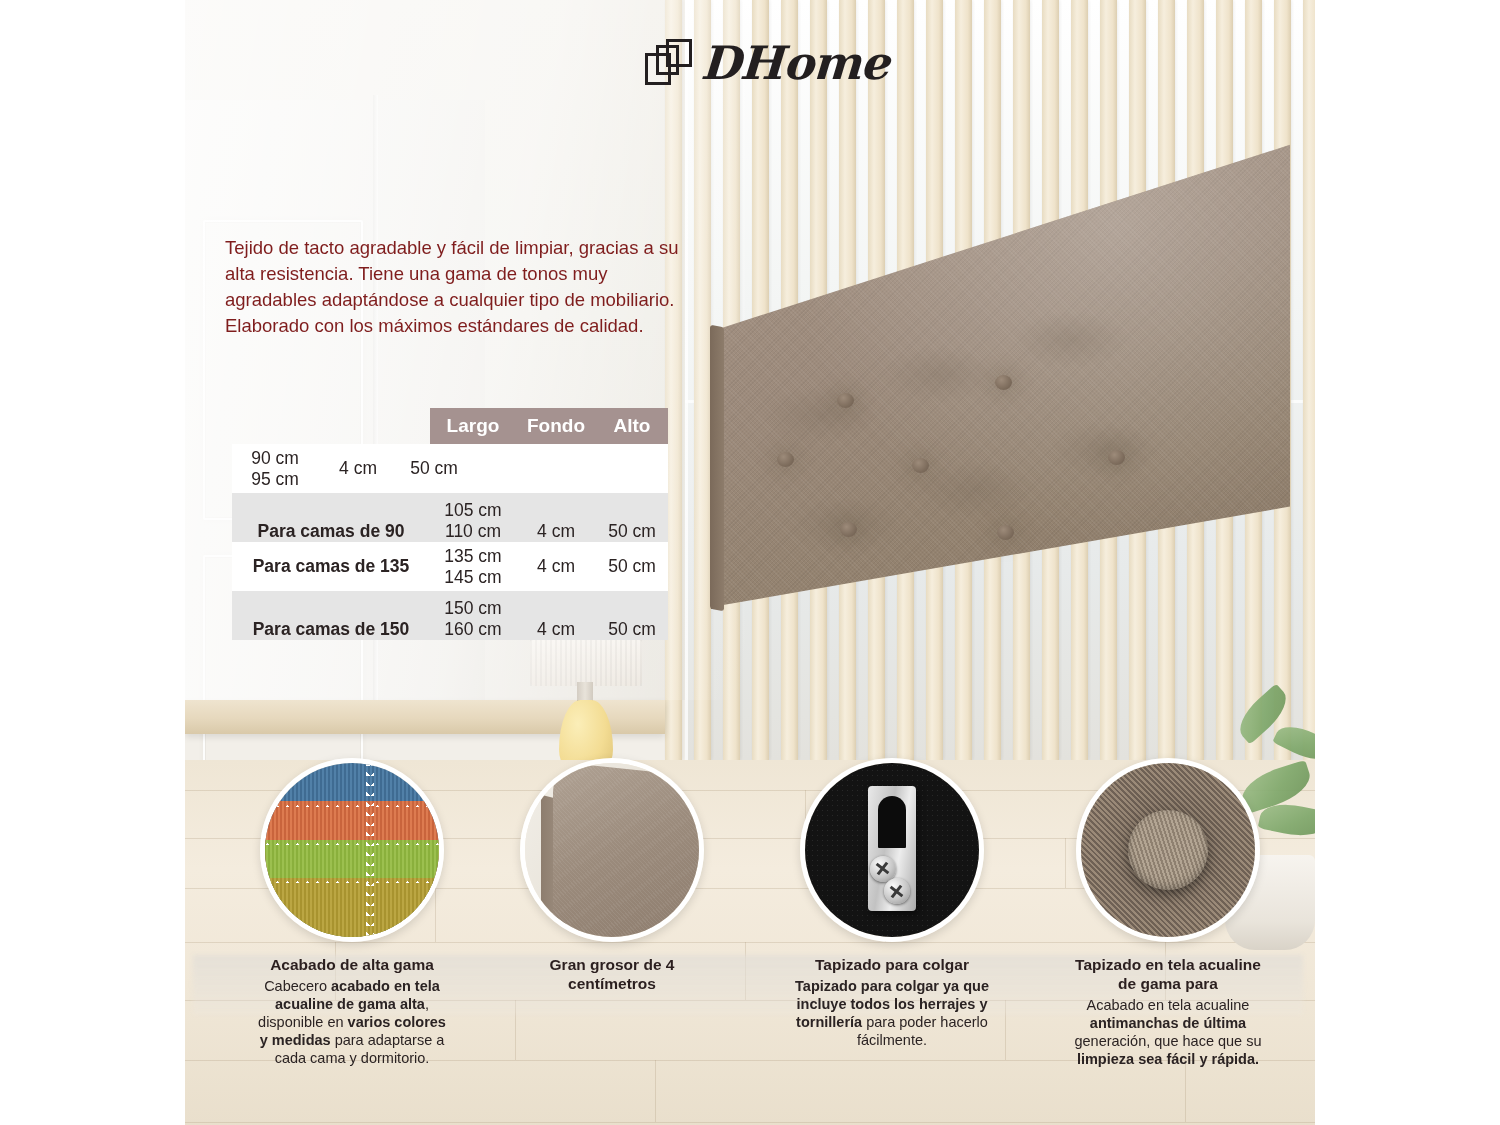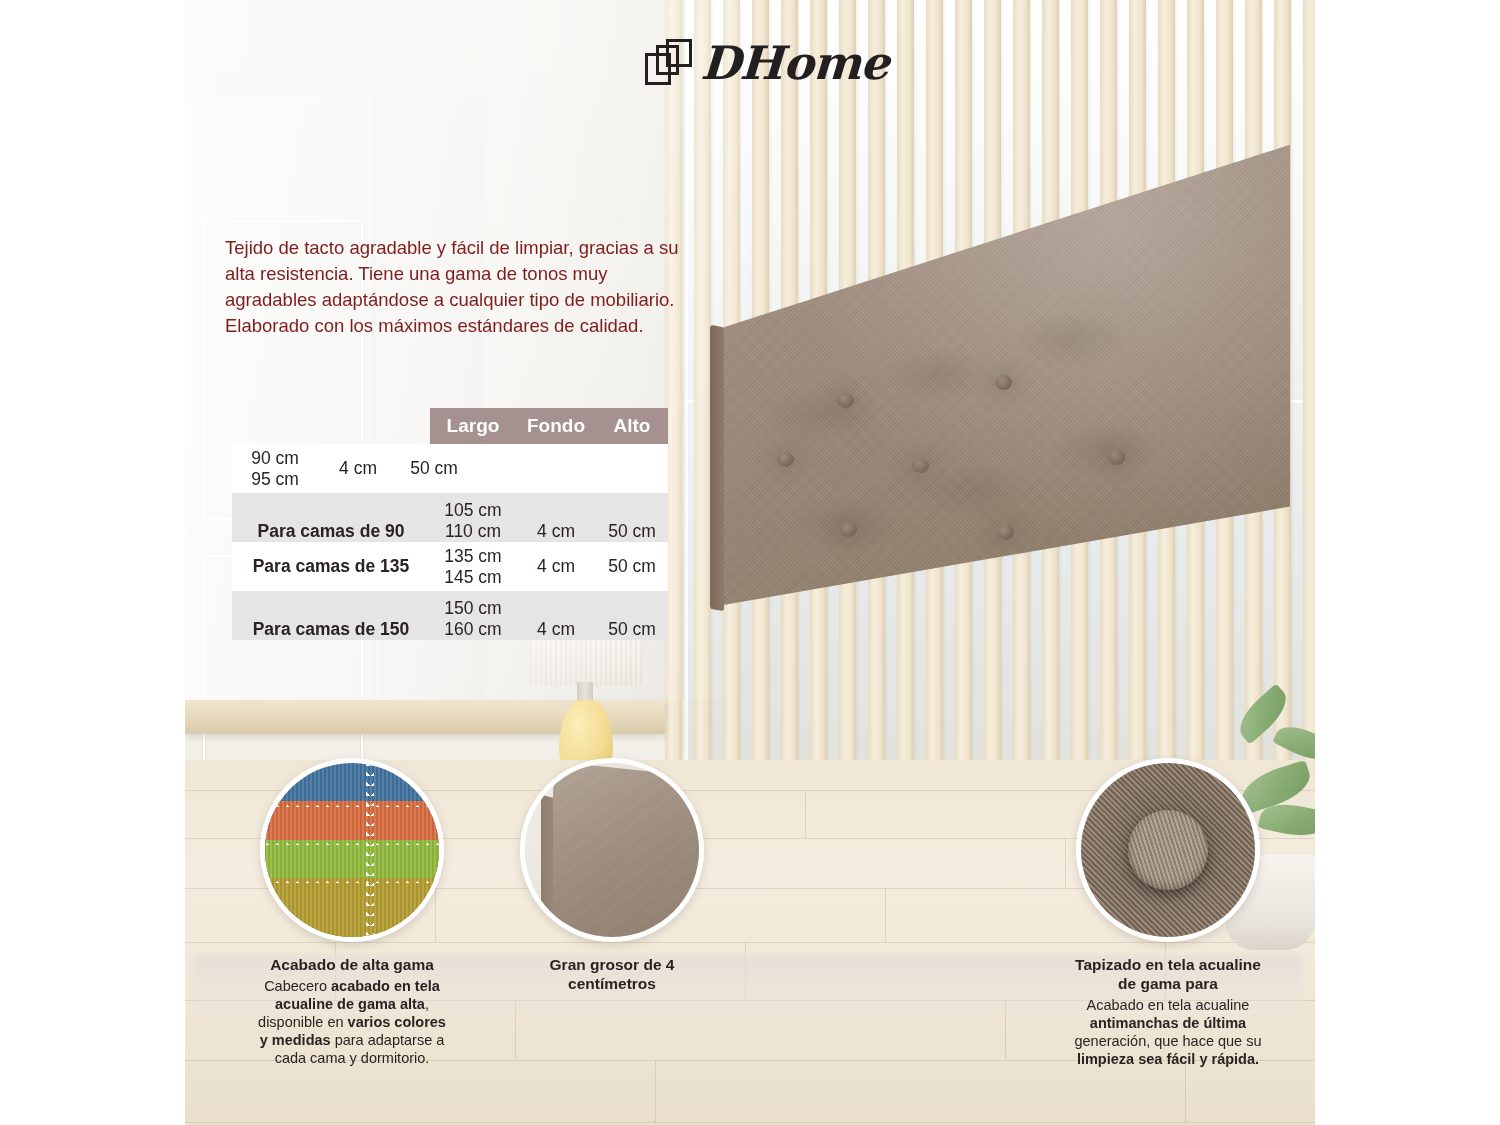--- a/index.html
+++ b/index.html
@@ -511,20 +511,32 @@
 
   <div class="feature" style="left:512px;top:758px;">
     <div class="circle">
       <div class="thick-bg"></div>
       <div class="thick-side"></div>
       <div class="thick-panel"></div>
     </div>
     <div class="feat-title">Gran grosor de 4 centímetros</div>
   </div>
 
+  <div class="feature" style="left:792px;top:758px;">
+    <div class="circle">
+      <div class="brk-bg"></div>
+      <div class="brk-plate">
+        <div class="brk-slot"></div>
+        <div class="screw" style="left:2px;top:56%;"></div>
+        <div class="screw" style="left:16px;top:74%;"></div>
+      </div>
+    </div>
+    <div class="feat-title">Tapizado para colgar</div>
+    <div class="feat-body"><b>Tapizado para colgar ya que incluye todos los herrajes y tornillería</b><span> para poder hacerlo fácilmente.</span></div>
+  </div>
 
   <div class="feature" style="left:1068px;top:758px;">
     <div class="circle">
       <div class="btn-bg"></div>
       <div class="btn-disc"></div>
     </div>
     <div class="feat-title">Tapizado en tela acualine de gama para</div>
     <div class="feat-body"><span>Acabado en tela acualine </span><b>antimanchas de última</b><span> generación, que hace que su </span><b>limpieza sea fácil y rápida.</b></div>
   </div>
 

